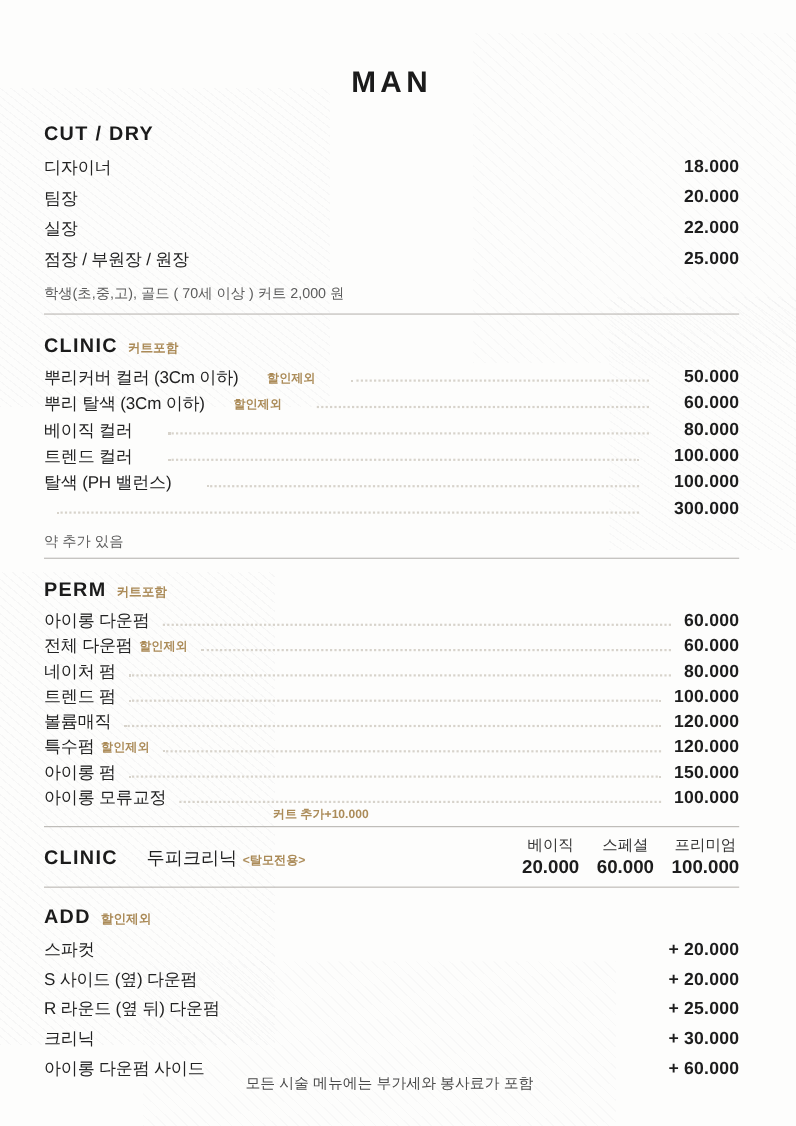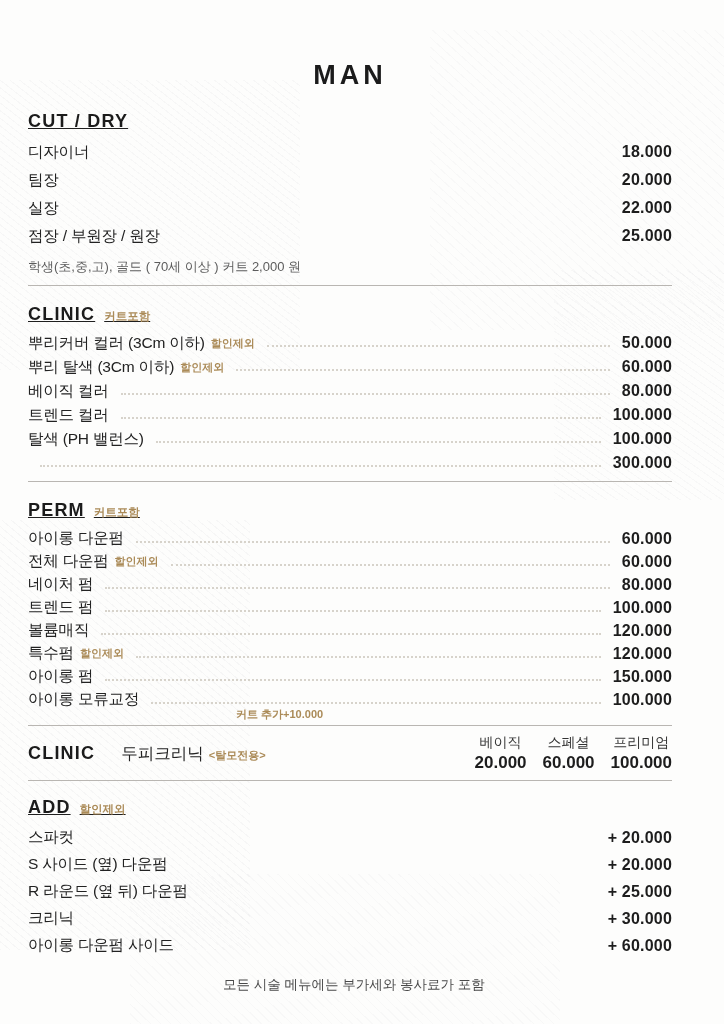--- a/index.html
+++ b/index.html
@@ -19,51 +19,51 @@
       repeating-linear-gradient(42deg,  rgba(90,90,110,0.030) 0 1px, transparent 1px 7px),
       repeating-linear-gradient(35deg,  rgba(90,90,110,0.035) 0 1px, transparent 1px 6px),
       repeating-linear-gradient(40deg,  rgba(90,90,110,0.045) 0 1px, transparent 1px 6px),
       repeating-linear-gradient(44deg,  rgba(90,90,110,0.030) 0 1px, transparent 1px 7px);
     background-repeat:no-repeat,no-repeat,no-repeat,no-repeat,no-repeat;
     background-size:300px 290px, 300px 300px, 170px 230px, 250px 430px, 430px 150px;
     background-position:0px 80px, 430px 30px, 554px 270px, 0px 520px, 130px 874px;
   }
   .page {
     position:absolute; inset:0;
-    padding:62px 52px 0 28px;
+    padding:62px 52px 0 40px;
     box-sizing:border-box;
   }
   .page-title {
     margin:0 0 22px 0;
     text-align:center;
     font-size:27px; line-height:27px;
     font-weight:800;
     letter-spacing:4px;
     color:#1b1b1b;
   }
   .section { margin-top:0; }
   .sec-color, .sec-perm { margin-top:18px; }
   .sec-add { margin-top:16px; }
   .sec-head {
     display:flex; align-items:baseline; gap:9px;
-    margin:0 0 6px 0; height:21px;text-decoration:underline;
+    margin:0 0 6px 0; height:21px;
   }
   .sec-title {
     font-size:18px; font-weight:800; letter-spacing:1.2px; color:#1b1b1b;
   }
   .sec-badge {
     font-size:11.5px; font-weight:600; color:#ab8b58; letter-spacing:0;
   }
   .row {
     display:flex; align-items:center;
     font-size:15.5px;
     position:relative;
   }
   .sec-cut  .row { height:28px;justify-content:center; }
-  .sec-color .row { height:24px; }
+  .sec-color .row { height:24px;gap:20px; }
   .sec-perm .row { height:23px; }
   .sec-add  .row { height:27px;justify-content:flex-end; }
   .lbl { font-weight:500; color:#222; letter-spacing:-0.2px; white-space:nowrap; }
   .tag {
     font-size:11px; font-weight:600; color:#ab8b58;
     margin-left:6px; white-space:nowrap;
   }
   .leader {
     flex:1; height:0;
     border-bottom:2px dotted #d7d3cb;
@@ -172,20 +172,21 @@
     </div>
     <div class="row">
       <span class="lbl">탈색 (PH 밸런스)</span>
       <span class="leader"></span>
       <span class="price">100.000</span>
     </div>
     <div class="row">
       <span class="leader"></span>
       <span class="price">300.000</span>
     </div>
+    <div class="note">약 추가 있음</div>
     <hr class="rule rule-tight">
   </div>
 
   <div class="section sec-perm">
     <div class="sec-head">
       <span class="sec-title">PERM</span>
       <span class="sec-badge">커트포함</span>
     </div>
     <div class="row">
       <span class="lbl">아이롱 다운펌</span>

